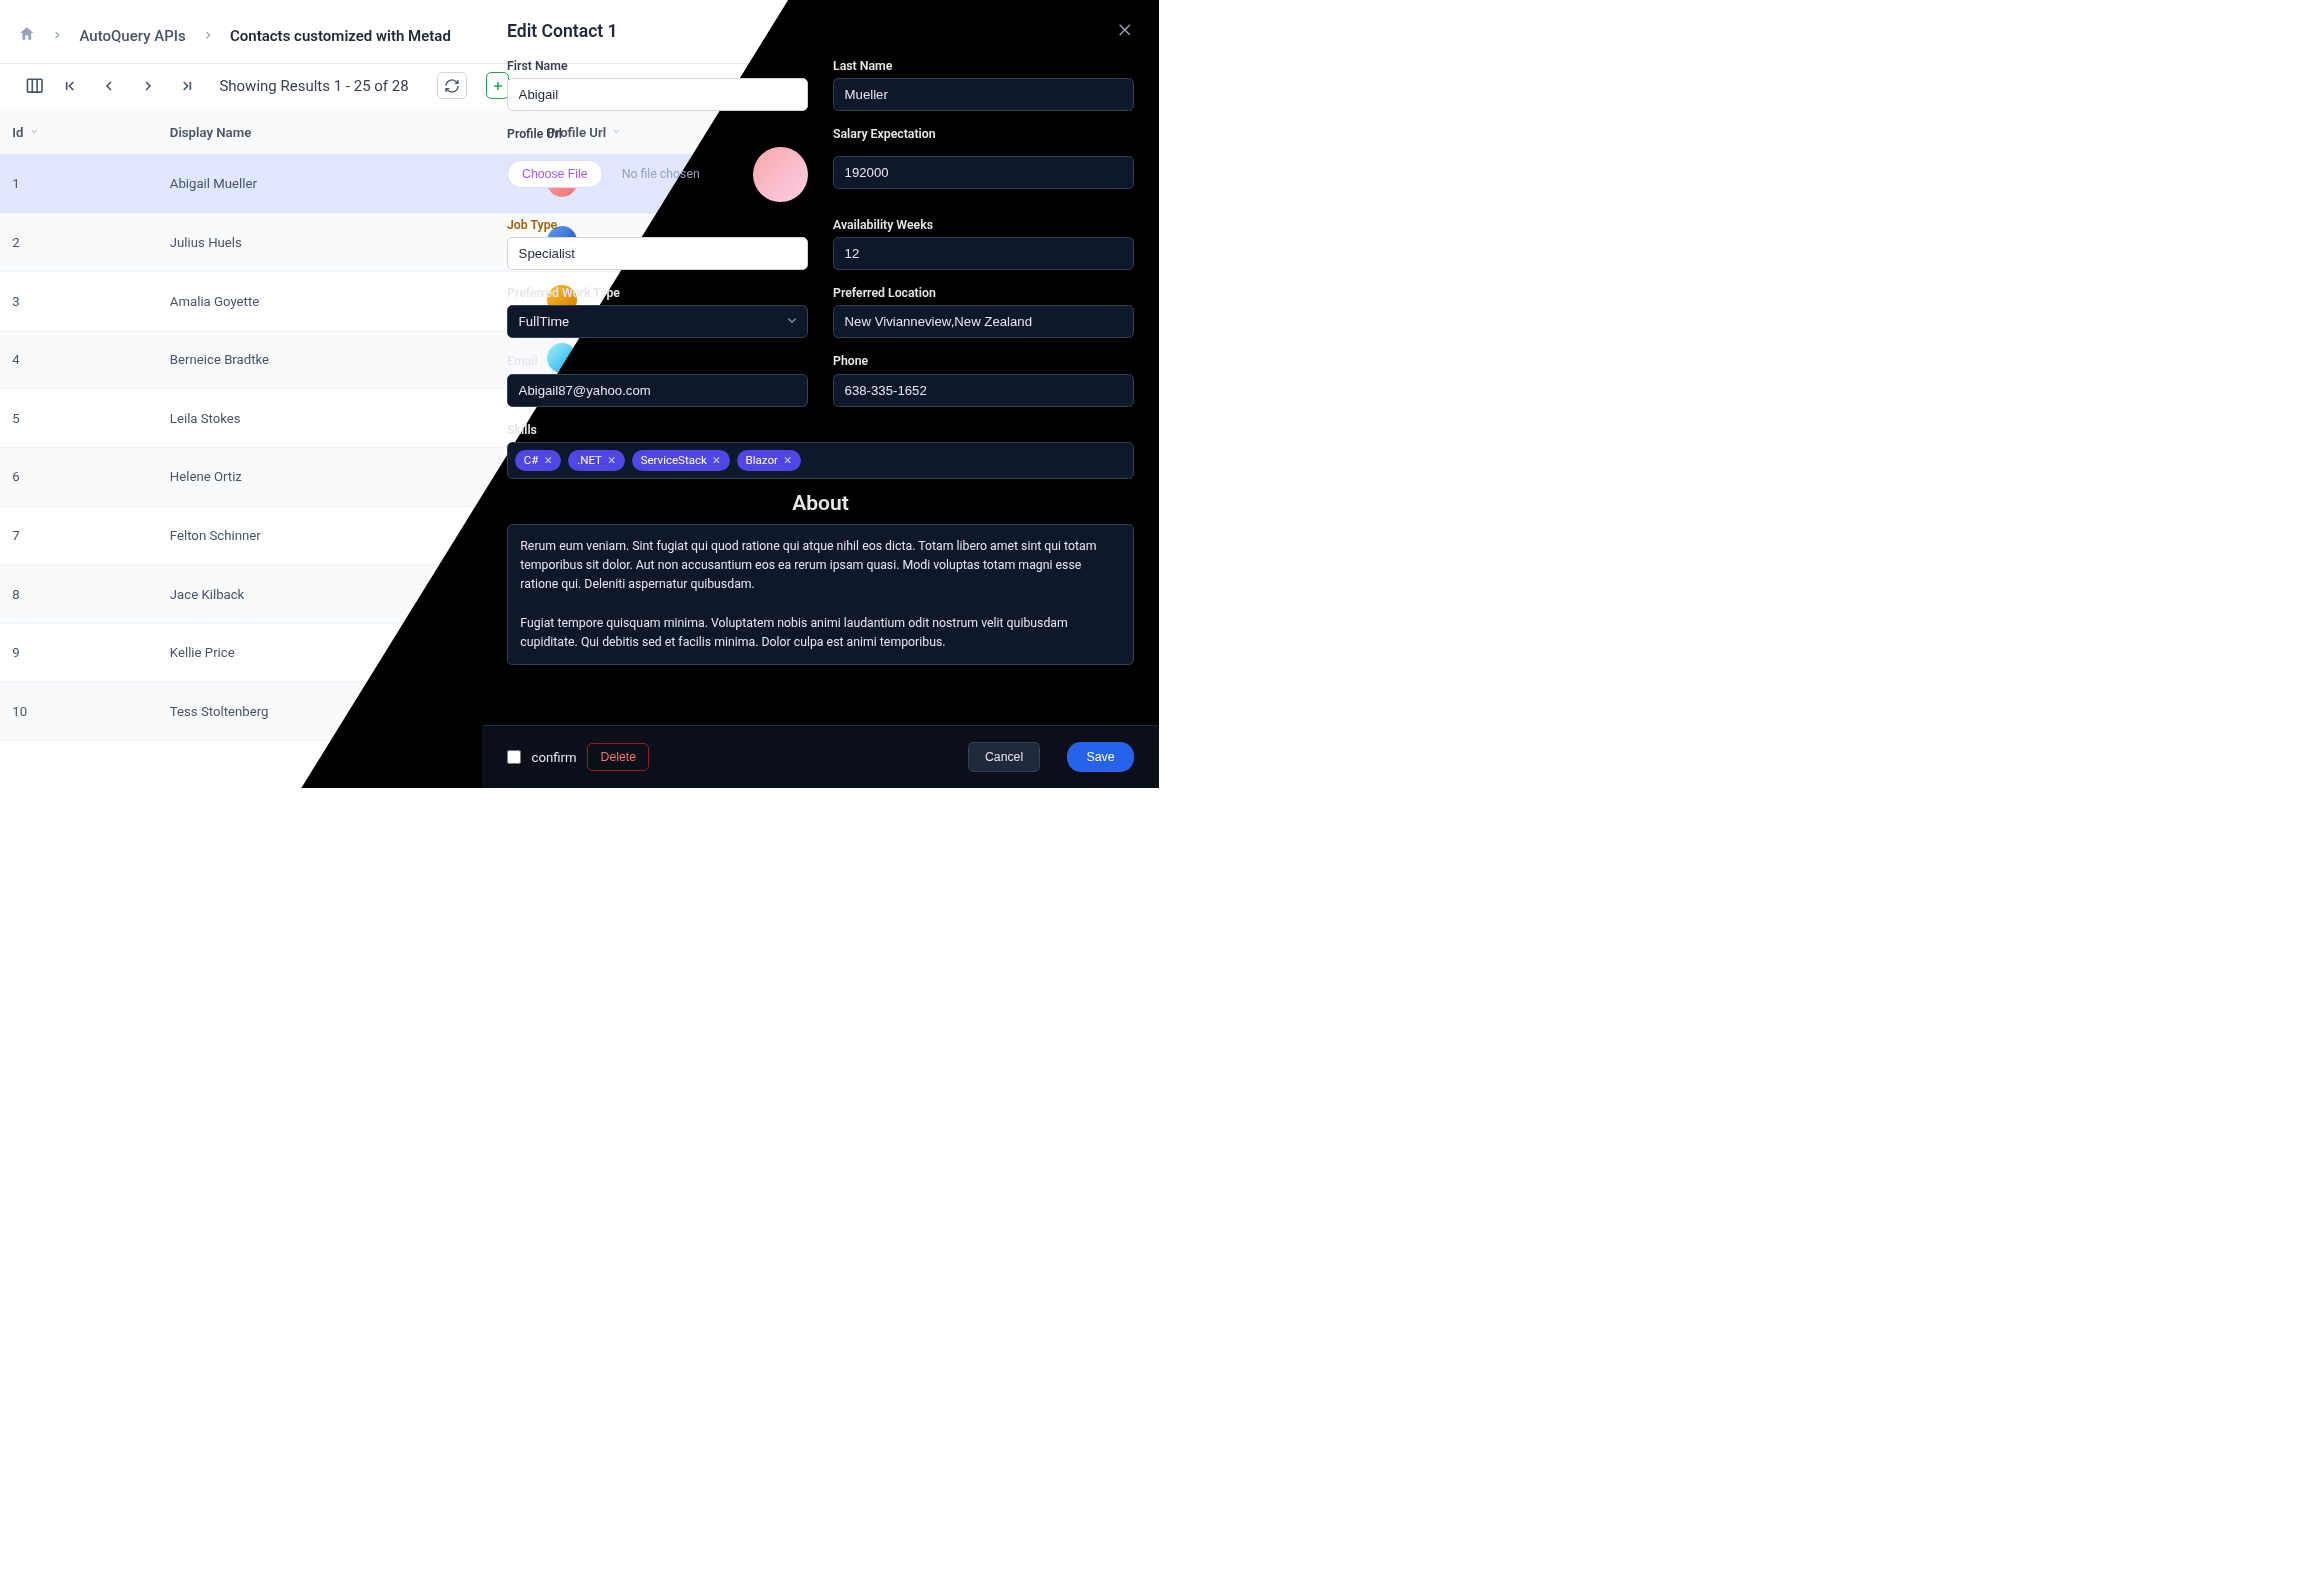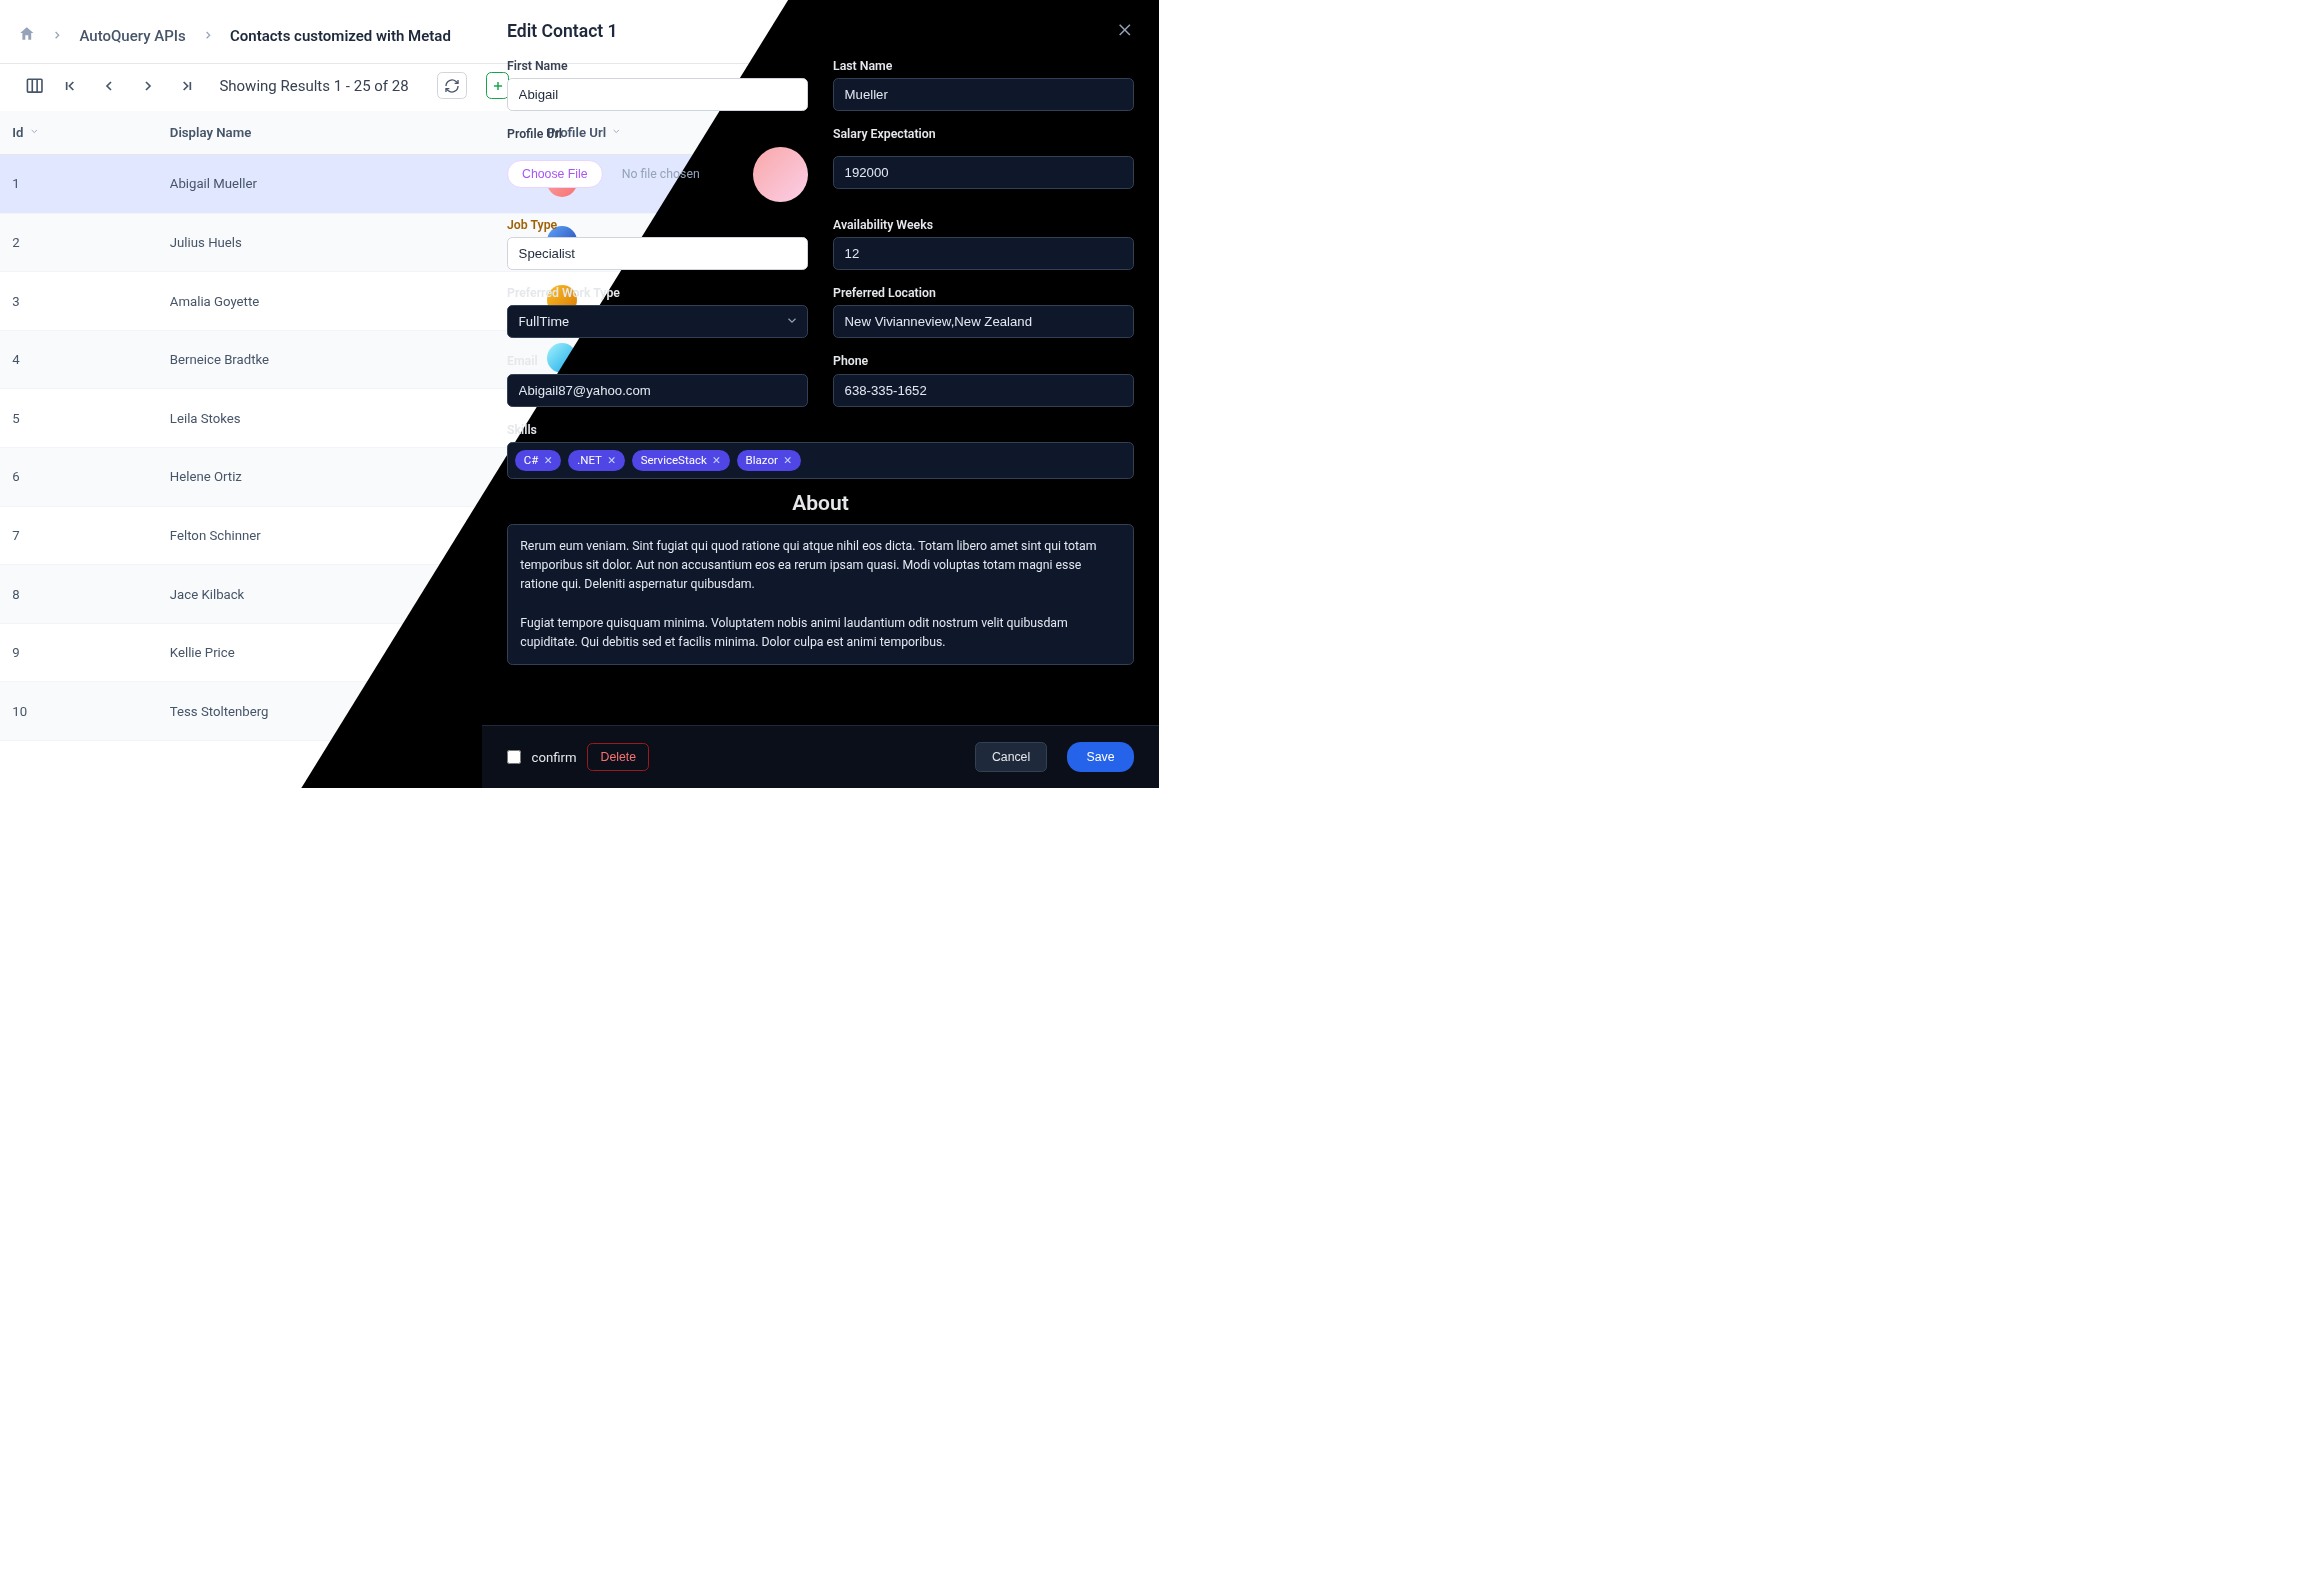--- a/index.html
+++ b/index.html
@@ -51,21 +51,21 @@
 .salary-block { display: flex; flex-direction: column; gap: 8.8px; }
 .chips { display: flex; gap: 7px; flex-wrap: wrap; padding: 7px 7px; border: 0.9px solid #334155; border-radius: 5.3px; background: #0f172a; }
 .chip { background: #4f46e5; color: #fff; padding: 3.5px 8.8px; border-radius: 881px; font-size: 11.5px; display: inline-flex; align-items: center; gap: 5.3px; }
 .chip .x { color: #c7d2fe; font-size: 10.6px; }
 .about-h { text-align: center; font-size: 21px; font-weight: 600; color: #e5e7eb; margin: 12.3px 0 8.8px 0; }
 .about-text { border: 0.9px solid #334155; border-radius: 5.3px; background: #0f172a; color: #e2e8f0; padding: 12.3px; font-size: 12.3px; line-height: 1.55; white-space: pre-line; min-height: 132px; }
 .panel-footer { display: flex; align-items: center; justify-content: space-between; padding: 16px 25px; background: #0b0f19; border-top: 0.9px solid #1e293b; }
 .footer-left { display: flex; align-items: center; gap: 10.6px; color: #e5e7eb; font-size: 13.2px; }
 .footer-left input[type=checkbox] { width: 14px; height: 14px; }
 .delete-btn { border: 0.9px solid #991b1b; color: #f87171; background: transparent; padding: 6.2px 12.3px; border-radius: 5.3px; font-size: 12.3px; }
-.footer-right { display: flex; gap: 20px; }
+.footer-right { display: flex; gap: 27px; }
 .cancel-btn { background: #1e293b; color: #e5e7eb; border: 0.9px solid #334155; padding: 7px 16px; border-radius: 5.3px; font-size: 12.3px; }
 .save-btn { background: #2563eb; color: #fff; border: none; padding: 7px 19.4px; border-radius: 14px; font-size: 12.3px; font-weight: 500; }
 
 
 .av1{background:linear-gradient(135deg,#f9a8a8,#f87171);} .av2{background:linear-gradient(135deg,#60a5fa,#1e40af);} .av3{background:linear-gradient(135deg,#fbbf24,#d97706);} .av4{background:linear-gradient(135deg,#a5f3fc,#0ea5e9);} .av5{background:linear-gradient(135deg,#e5e7eb,#6b7280);} .av6{background:linear-gradient(135deg,#fca5a5,#b91c1c);} .av7{background:linear-gradient(135deg,#fde68a,#f59e0b);} .av8{background:linear-gradient(135deg,#4b5563,#111827);} .av9{background:linear-gradient(135deg,#fecaca,#fda4af);} .av10{background:linear-gradient(135deg,#d1d5db,#9ca3af);}
 </style>
 </head>
 <body>
 
 <div class="page">

